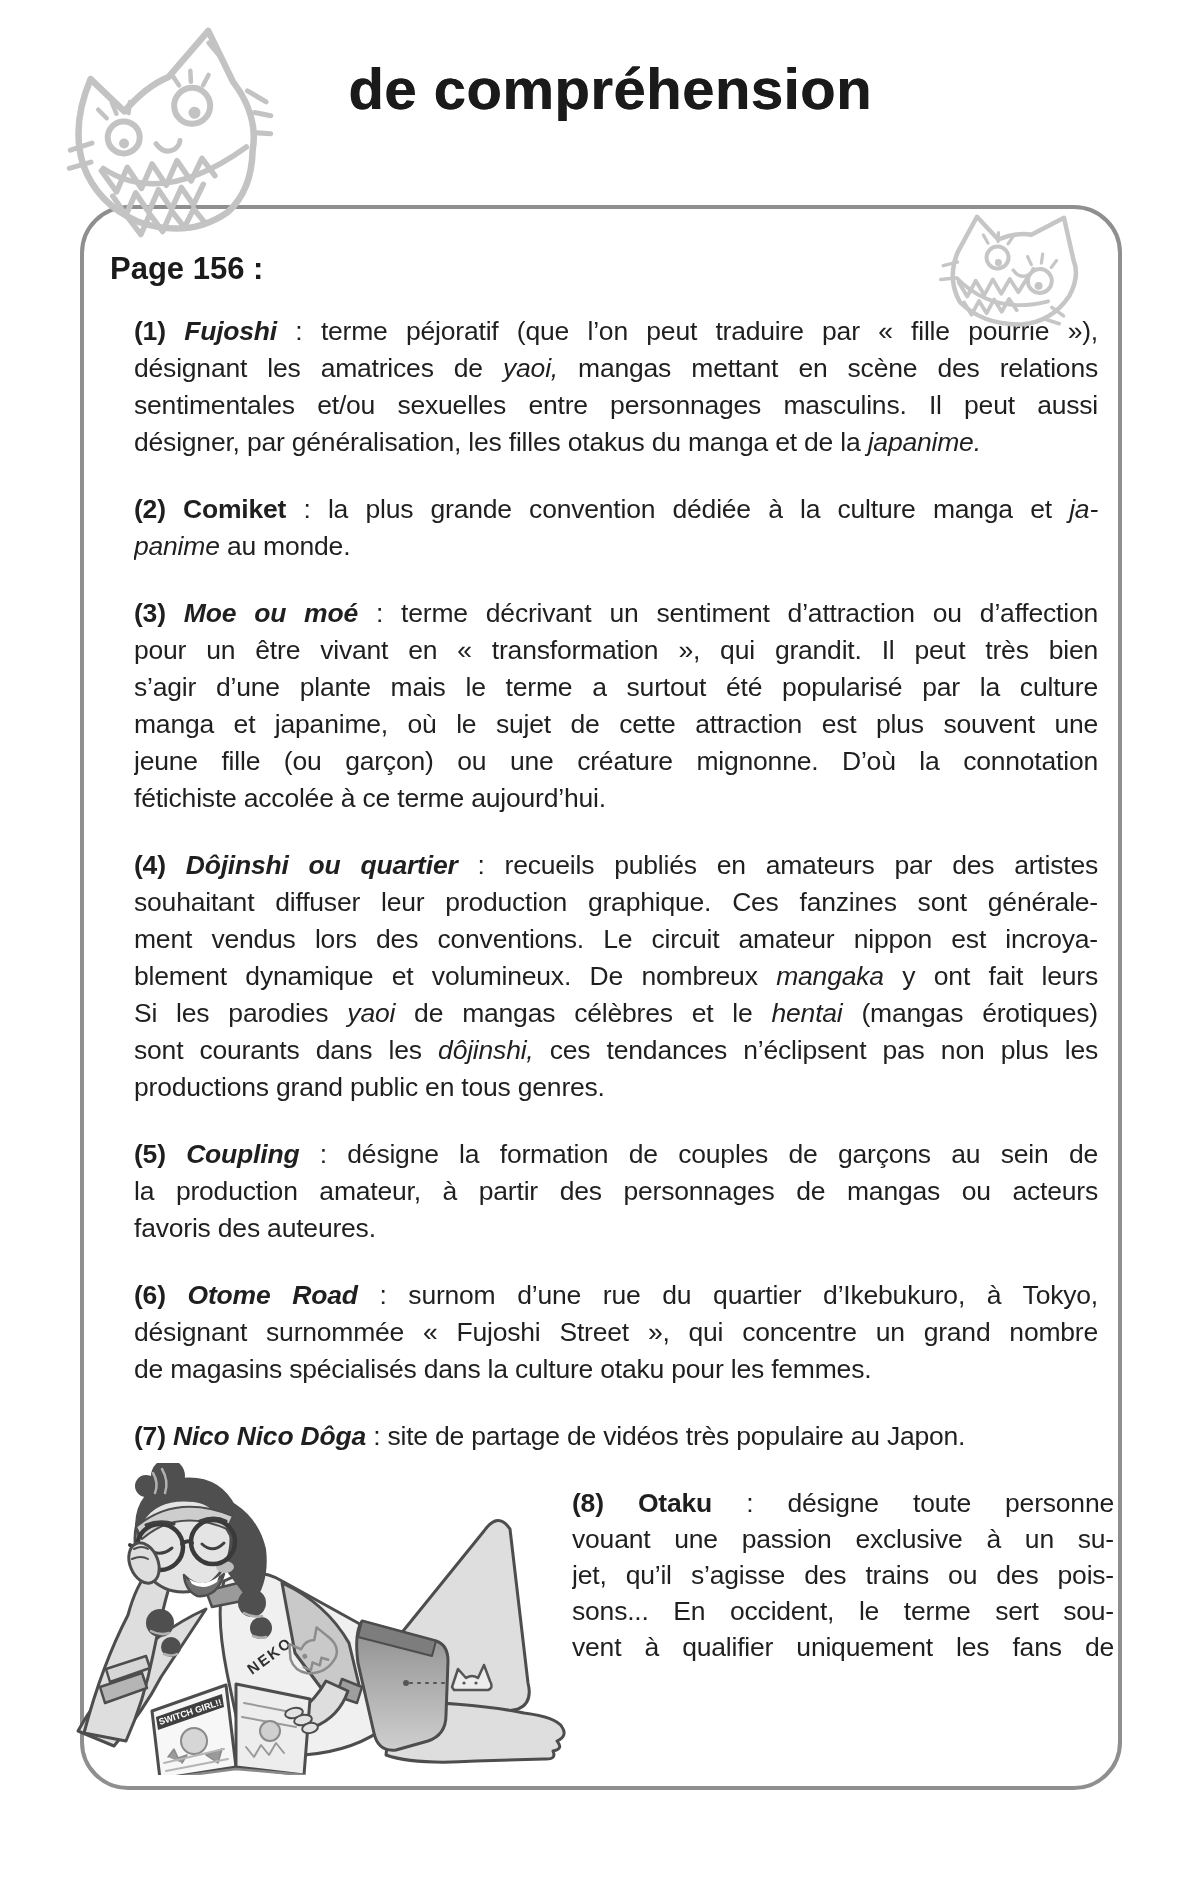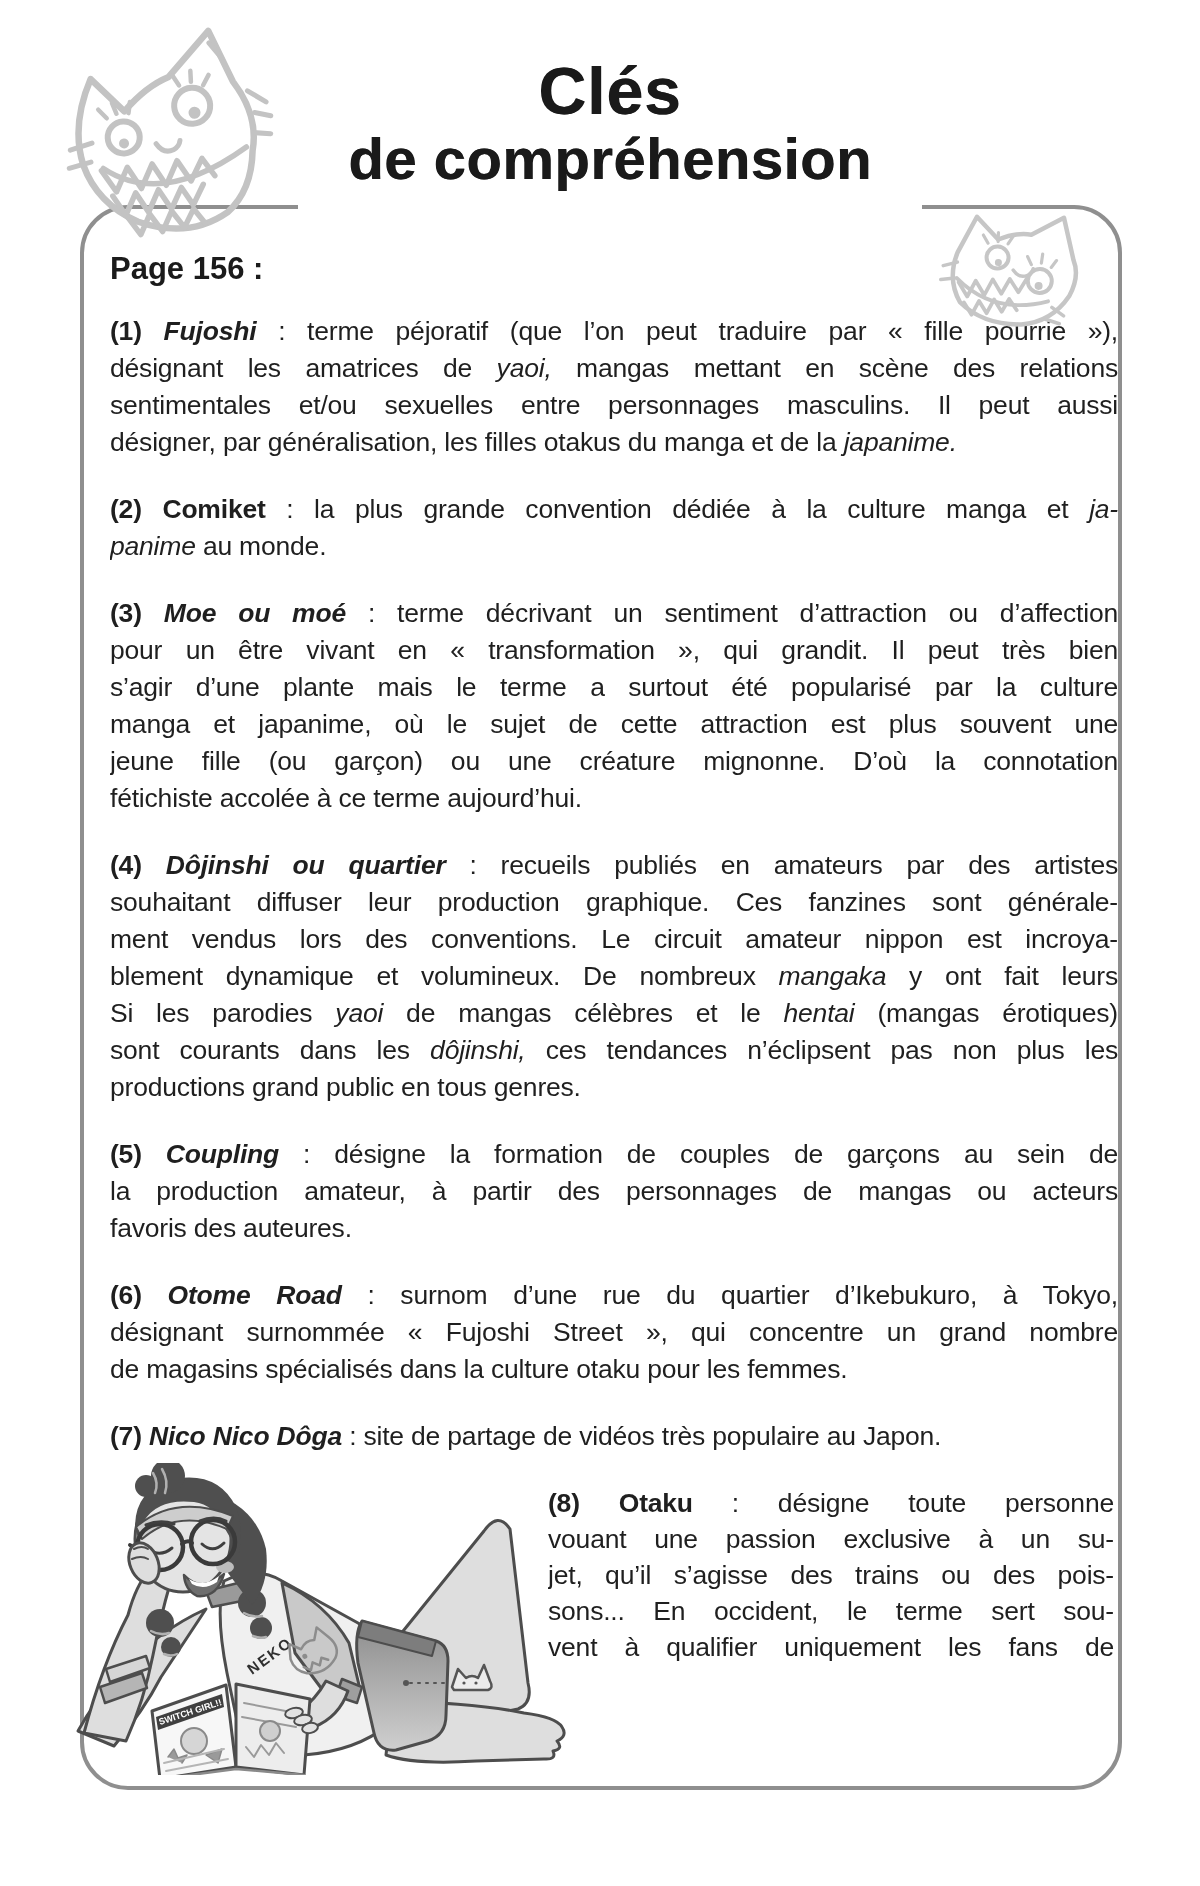--- a/index.html
+++ b/index.html
@@ -1,35 +1,35 @@
 <!DOCTYPE html>
 <html><head>
 <meta charset="utf-8">
 <style>
   html,body{margin:0;padding:0;background:#ffffff;}
   .page{position:relative;width:1200px;height:1886px;background:#fff;overflow:hidden;
         font-family:"Liberation Sans",sans-serif;color:#1f1f1f;}
   
   .box{position:absolute;left:80px;top:205px;width:1042px;height:1585px;
        border:4px solid #8f8f8f;border-radius:48px;box-sizing:border-box;
-       padding:42px 0 0 26px;background:transparent;z-index:0;}
+       padding:42px 20px 0 26px;background:transparent;z-index:0;}
   
   .title{position:absolute;left:298px;top:56px;width:624px;text-align:center;
          background:#fff;z-index:2;padding-bottom:22px;color:#1a1a1a;
          text-shadow:0.6px 0 0 #1a1a1a;}
   .title .t1{font-size:66px;line-height:70px;font-weight:700;letter-spacing:1px;}
   .title .t2{font-size:58px;line-height:66px;font-weight:700;letter-spacing:0.5px;}
   
   .cat-left{position:absolute;left:64px;top:24px;width:250px;height:234px;z-index:1;}
   .cat-right{position:absolute;left:935px;top:206px;width:152px;height:136px;z-index:2;}
   
   .page-label{font-weight:700;font-size:31px;line-height:36px;margin:0 0 26px 0;color:#1b1b1b;}
   .def{margin:0 0 30px 0;font-size:26.5px;letter-spacing:-0.2px;}
   .line{height:37px;line-height:37px;text-align:justify;text-align-last:justify;
-        -moz-text-align-last:justify;white-space:normal;overflow:hidden;}
+        -moz-text-align-last:justify;white-space:normal;overflow:hidden;margin-left:24px;}
   .line.last{text-align:left;text-align-last:left;-moz-text-align-last:left;}
   .b{font-weight:700;}
   .i{font-style:italic;}
   .bi{font-weight:700;font-style:italic;}
   
   .def8row{position:relative;min-height:226px;}
   #def8-text{margin-left:438px;width:566px;font-size:25.5px;}
   #def8-text .def{margin-bottom:0;}
   #def8-text .line{height:36px;line-height:36px;}
   #def8-text .line.last{padding-left:46px;}
@@ -52,21 +52,20 @@
       <path d="M92,118 q7,11 17,7 q6,-3 7,-9" stroke-width="5"></path>
       <path d="M38,140 Q95,182 182,126" stroke-width="5.5"></path>
       <path d="M36,142 l14,22 12,-24 13,22 12,-24 13,22 12,-24 13,21 12,-22 12,18" stroke-width="5.5"></path>
       <path d="M46,168 l12,20 11,-22 12,20 11,-22 12,20 11,-21 11,18 11,-20" stroke-width="5.5"></path>
       <path d="M60,190 l12,18 10,-20 12,18 10,-20 12,17 10,-18 11,15" stroke-width="5.5"></path>
       <path d="M6,120 l22,-6 M4,138 l22,-5 M186,70 l18,12 M192,92 l16,4 M190,112 l17,2 M150,20 l12,16" stroke-width="5"></path>
     </g>
   </svg>
 
   <div class="title">
-    <div class="t1">Clés</div>
     <div class="t2">de compréhension</div>
   </div>
 
   <div class="box">
     <div class="page-label">Page 156 :</div>
 
     <div id="defs-list">
         <div class="def">
           <div class="line"><span class="b">(1) </span><span class="bi">Fujoshi</span><span> : terme péjoratif (que l’on peut traduire par « fille pourrie »),</span></div>
           <div class="line"><span>désignant les amatrices de </span><span class="i">yaoi,</span><span> mangas mettant en scène des relations</span></div>

